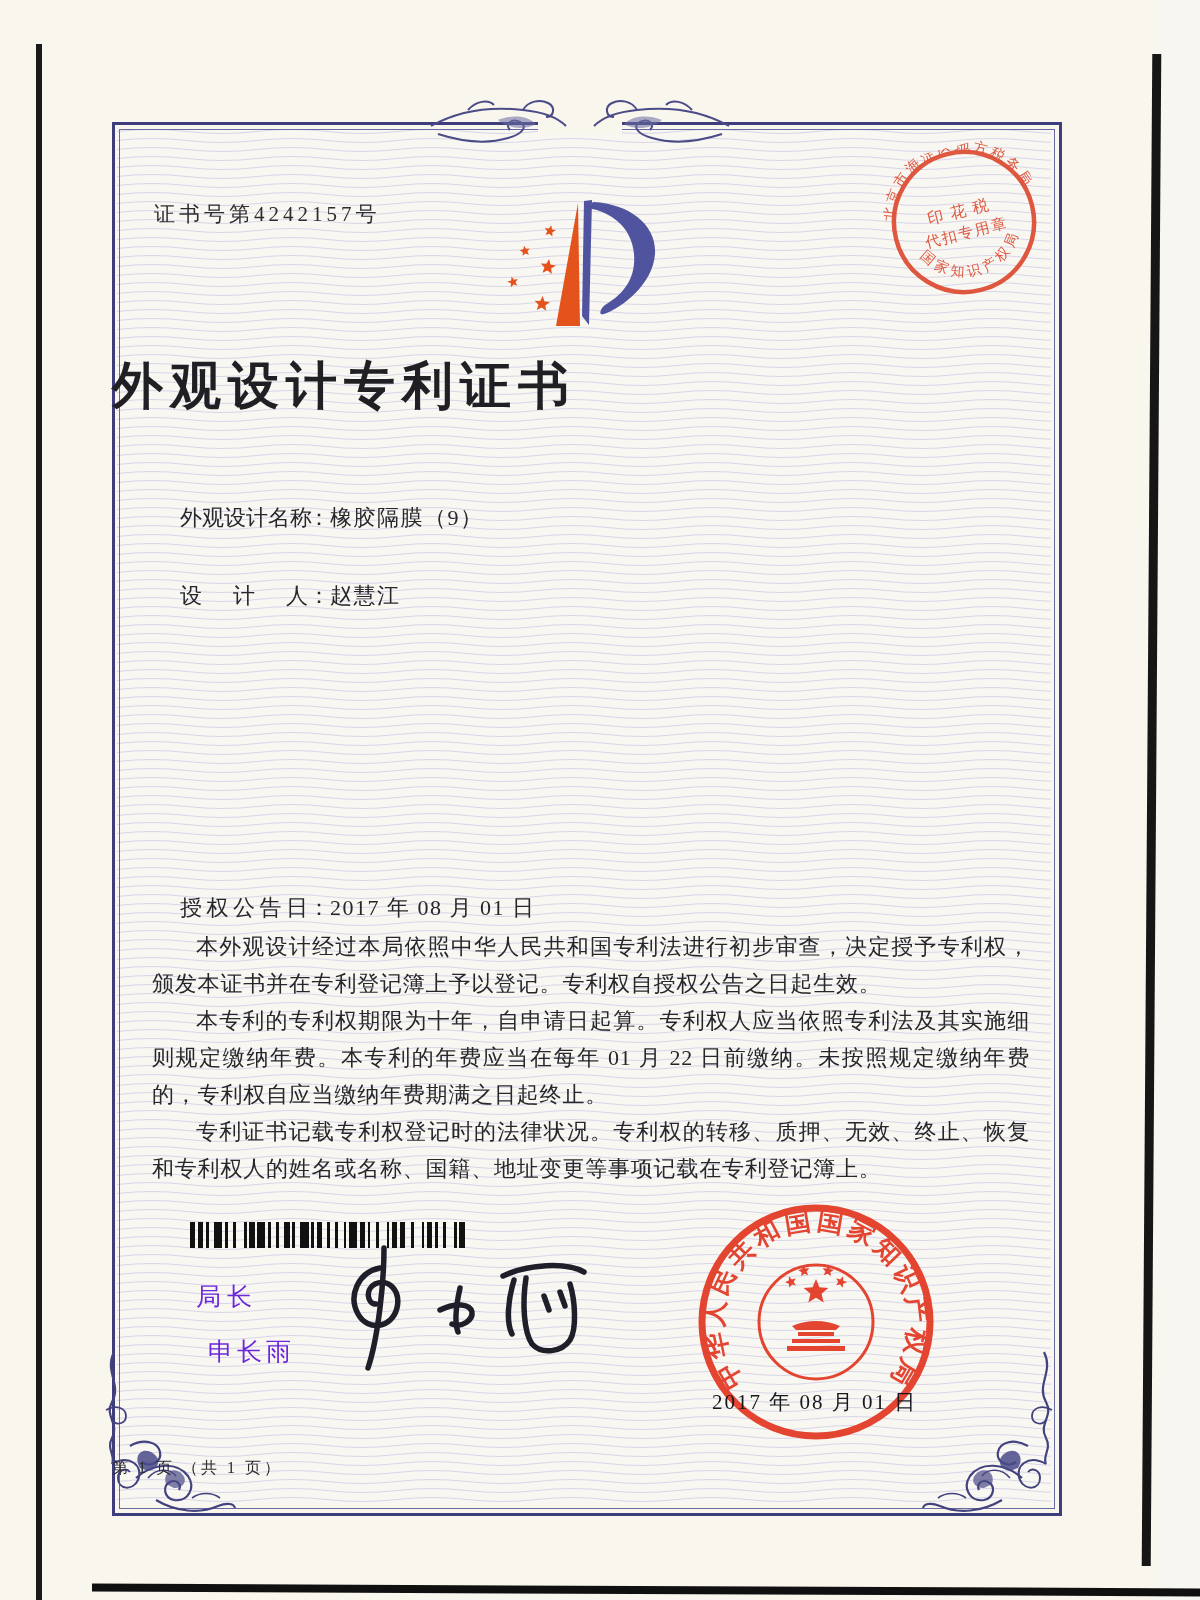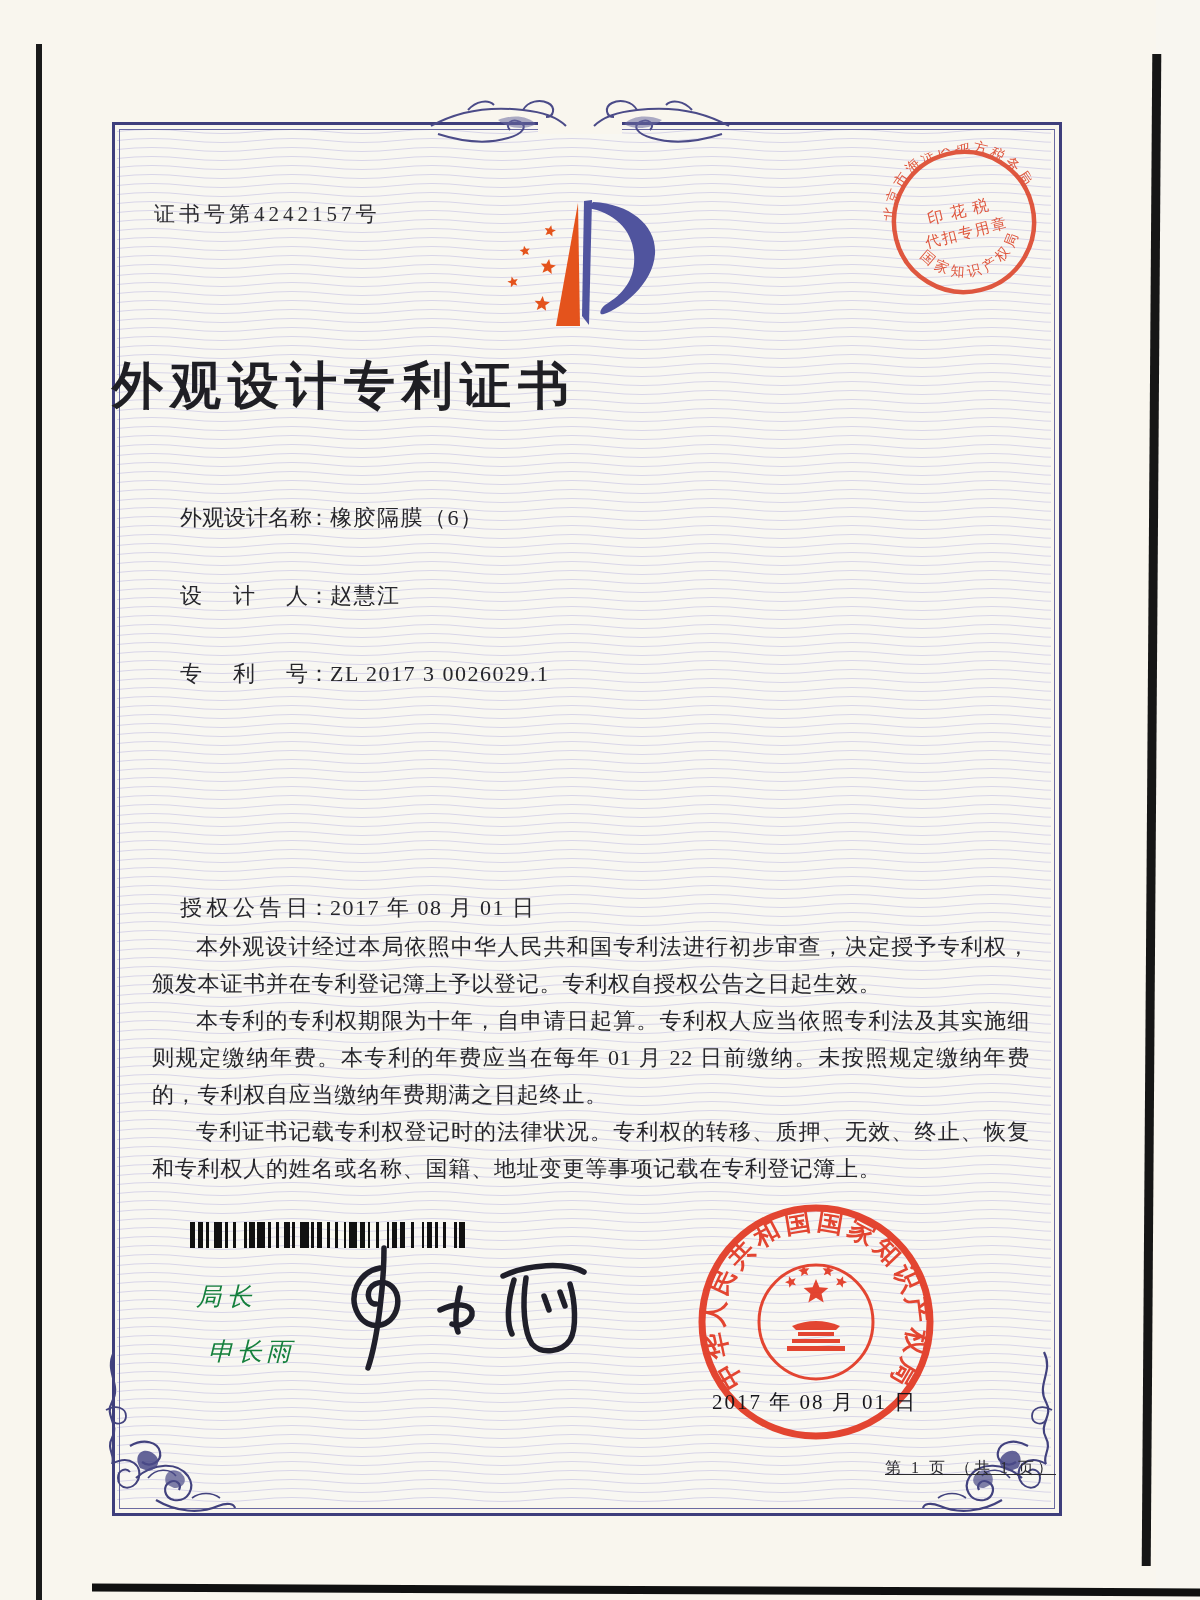--- a/index.html
+++ b/index.html
@@ -30,30 +30,30 @@
   .field{position:absolute;left:180px;font-size:22px;color:#26262b;white-space:nowrap;z-index:5;}
   .field .flabel{display:inline-block;width:128px;text-align:justify;text-align-last:justify;vertical-align:top;}
   .field .colon{display:inline-block;}
   .field .fvalue{letter-spacing:1.5px;}
 
   .paras{position:absolute;left:152px;top:928px;width:878px;font-size:22px;line-height:37px;letter-spacing:0.8px;color:#26262b;text-align:justify;z-index:5;}
   .paras p{margin:0;text-indent:44px;}
 
   .barcode{position:absolute;left:190px;top:1222px;width:288px;height:26px;white-space:nowrap;overflow:hidden;z-index:5;}
 
-  .officer{position:absolute;left:196px;top:1280px;z-index:5;color:#15803d;font-style:italic;}
+  .officer{position:absolute;left:196px;top:1280px;z-index:5;color:#6d28d9;}
   .officer .o-title{font-size:25px;letter-spacing:6px;font-family:"Liberation Sans","DejaVu Sans",sans-serif;}
   .officer .o-name{font-size:25px;letter-spacing:4px;margin-top:22px;font-family:"Liberation Sans","DejaVu Sans",sans-serif;margin-left:12px;}
   .signature{position:absolute;left:318px;top:1238px;width:292px;height:136px;z-index:6;}
 
   .tax-stamp{position:absolute;left:888px;top:146px;width:152px;height:152px;transform:rotate(-14deg);opacity:.92;z-index:7;}
   .big-seal{position:absolute;left:692px;top:1198px;width:248px;height:248px;opacity:.95;z-index:7;}
   .seal-date{position:absolute;left:712px;top:1388px;font-size:21px;letter-spacing:2px;color:#17171c;z-index:8;white-space:nowrap;}
 
-  .footer{position:absolute;left:112px;top:1458px;width:944px;text-align:right;font-size:16px;letter-spacing:3px;color:#2b2b30;z-index:5;text-decoration:underline;}
+  .footer{position:absolute;left:112px;top:1458px;width:944px;text-align:left;font-size:16px;letter-spacing:3px;color:#2b2b30;z-index:5;}
 </style>
 </head>
 <body>
 
 <div class="scan">
   <div class="paper"></div>
 
   <svg class="waves">
     <defs>
       <pattern id="wv" width="140" height="9" patternUnits="userSpaceOnUse">
@@ -128,27 +128,24 @@
     <text x="76" y="70" font-size="16" fill="#dd4a30" letter-spacing="7" text-anchor="middle" font-family="Liberation Sans, DejaVu Sans, sans-serif">印花税</text>
     <text x="76" y="92" font-size="15" fill="#dd4a30" letter-spacing="2" text-anchor="middle" font-family="Liberation Sans, DejaVu Sans, sans-serif">代扣专用章</text>
     <text font-size="14" fill="#dd4a30" letter-spacing="4" font-family="Liberation Sans, DejaVu Sans, sans-serif">
       <textPath href="#taxBot" startOffset="50%" text-anchor="middle">国家知识产权局</textPath>
     </text>
   </svg>
 
   <div class="title">外观设计专利证书</div>
 
   <div class="field" style="top:503px">
-    <span class="flabel">外观设计名称</span><span class="colon">：</span><span class="fvalue">橡胶隔膜（6）</span>
+    <span class="flabel">外观设计名称</span><span class="colon">：</span><span class="fvalue">橡胶隔膜（9）</span>
   </div>
   <div class="field" style="top:581px">
     <span class="flabel">设计人</span><span class="colon">：</span><span class="fvalue">赵慧江</span>
-  </div>
-  <div class="field" style="top:659px">
-    <span class="flabel">专利号</span><span class="colon">：</span><span class="fvalue">ZL 2017 3 0026029.1</span>
   </div>
   <div class="field" style="top:893px">
     <span class="flabel">授权公告日</span><span class="colon">：</span><span class="fvalue">2017 年 08 月 01 日</span>
   </div>
 
   <div class="paras">
     <p>本外观设计经过本局依照中华人民共和国专利法进行初步审查，决定授予专利权，颁发本证书并在专利登记簿上予以登记。专利权自授权公告之日起生效。</p>
     <p>本专利的专利权期限为十年，自申请日起算。专利权人应当依照专利法及其实施细则规定缴纳年费。本专利的年费应当在每年 01 月 22 日前缴纳。未按照规定缴纳年费的，专利权自应当缴纳年费期满之日起终止。</p>
     <p>专利证书记载专利权登记时的法律状况。专利权的转移、质押、无效、终止、恢复和专利权人的姓名或名称、国籍、地址变更等事项记载在专利登记簿上。</p>
   </div>

